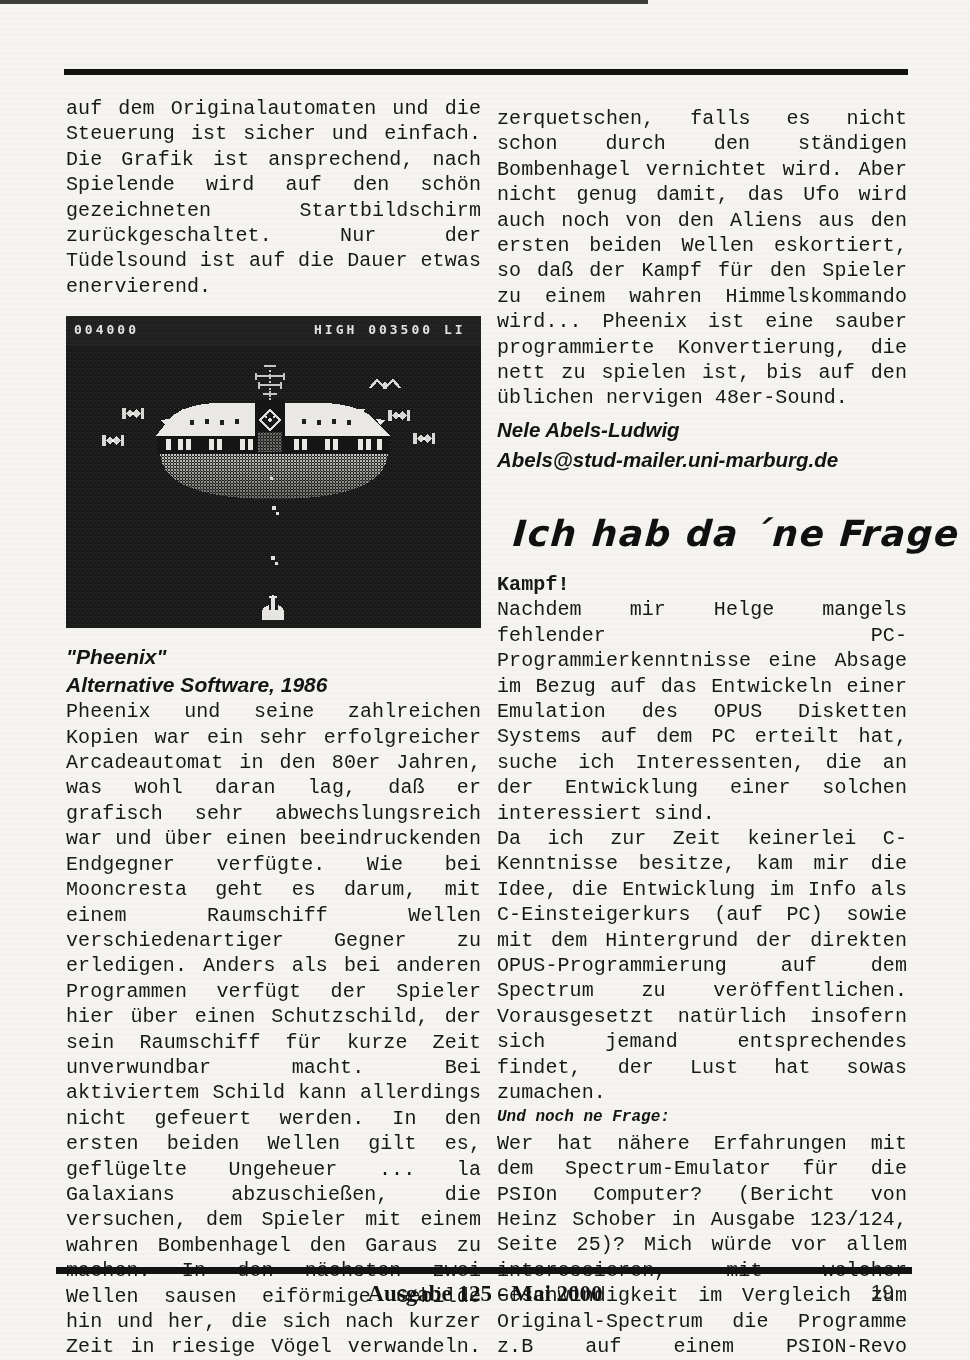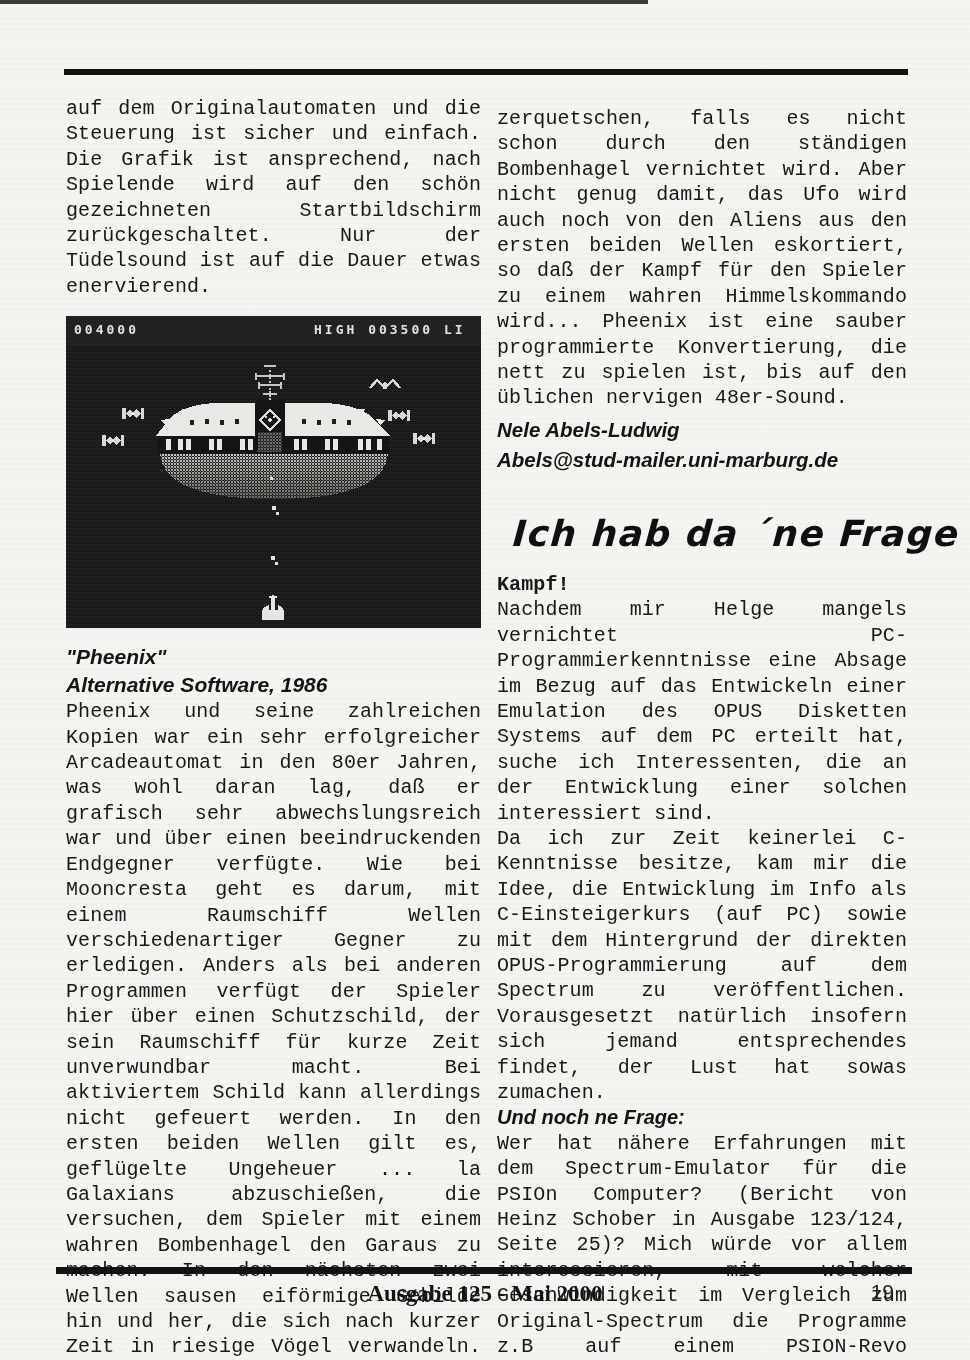--- a/index.html
+++ b/index.html
@@ -41,21 +41,21 @@
   }
 
   .heading-row{display:flex;align-items:center;gap:16px;margin-top:38px;margin-bottom:18px;}
   .heading-text{
     font-family:"DejaVu Sans", sans-serif;
     font-size:36px;font-weight:bold;font-style:italic;
     letter-spacing:1.5px;transform:skewX(-4deg);
     white-space:nowrap;color:#101010;
   }
   .greeting{font-weight:bold;text-align:left;}
-  .subhead{margin:0;font-size:20px;line-height:25.4px;font-weight:bold;font-style:italic;color:#141414;}
+  .subhead{margin:0;font-size:16px;line-height:25.4px;font-weight:bold;font-style:italic;color:#141414;font-family:Liberation Mono, monospace;}
 
   .footer-issue{
     position:absolute;top:1281px;left:0;width:970px;text-align:center;
     font-family:"Liberation Serif", serif;font-weight:bold;font-size:23px;color:#141414;
   }
   .footer-page{position:absolute;top:1280px;right:76px;font-size:21px;color:#242424;}
 </style>
 </head>
 <body>
 
@@ -222,21 +222,21 @@
           <path d="M5 16 Q9 9 16 12 L21 15 Q26 17.5 25 23 L21.5 29 Q14 32.5 8 29.5 L3 23.5 Z"></path>
           <path d="M11 19 q4 -2.5 8 -0.5"></path>
           <path d="M10 24.5 q5 3 10 1"></path>
         </g>
         <path d="M18 18 l4.5 -1.2 l-2.4 -3.2 z" fill="#1a1a1a"></path>
       </svg>
       <div class="heading-text">Ich hab da ´ne Frage</div>
     </div>
 
     <p class="bodytext greeting">Kampf!</p>
-    <p class="bodytext">Nachdem mir Helge mangels vernichtet PC-Programmierkenntnisse eine Absage im Bezug auf das Entwickeln einer Emulation des OPUS Disketten Systems auf dem PC erteilt hat, suche ich Interessenten, die an der Entwicklung einer solchen interessiert sind.</p>
+    <p class="bodytext">Nachdem mir Helge mangels fehlender PC-Programmierkenntnisse eine Absage im Bezug auf das Entwickeln einer Emulation des OPUS Disketten Systems auf dem PC erteilt hat, suche ich Interessenten, die an der Entwicklung einer solchen interessiert sind.</p>
     <p class="bodytext">Da ich zur Zeit keinerlei C-Kenntnisse besitze, kam mir die Idee, die Entwicklung im Info als C-Einsteigerkurs (auf PC) sowie mit dem Hintergrund der direkten OPUS-Programmierung auf dem Spectrum zu veröffentlichen. Vorausgesetzt natürlich insofern sich jemand entsprechendes findet, der Lust hat sowas zumachen.</p>
     <p class="subhead">Und noch ne Frage:</p>
     <p class="bodytext">Wer hat nähere Erfahrungen mit dem Spectrum-Emulator für die PSIOn Computer? (Bericht von Heinz Schober in Ausgabe 123/124, Seite 25)? Mich würde vor allem interessieren, mit welcher Geschwindigkeit im Vergleich zum Original-Spectrum die Programme z.B auf einem PSION-Revo ablaufen; wie es mit der vollen Darstellung der Spectrum-Bildschirmauflösung steht, und wie gut die Emulation allgemein ist, d.h. ob z.B. speziell Beta Basic 3.0 fehlerfrei läuft ?!</p>
 
     <div class="sig2">
       <div>76756 Bellheim, Tel. 07272/9 21 07</div>
       <div>email: luzie@t-online.de</div>
     </div>
   </div>
 

